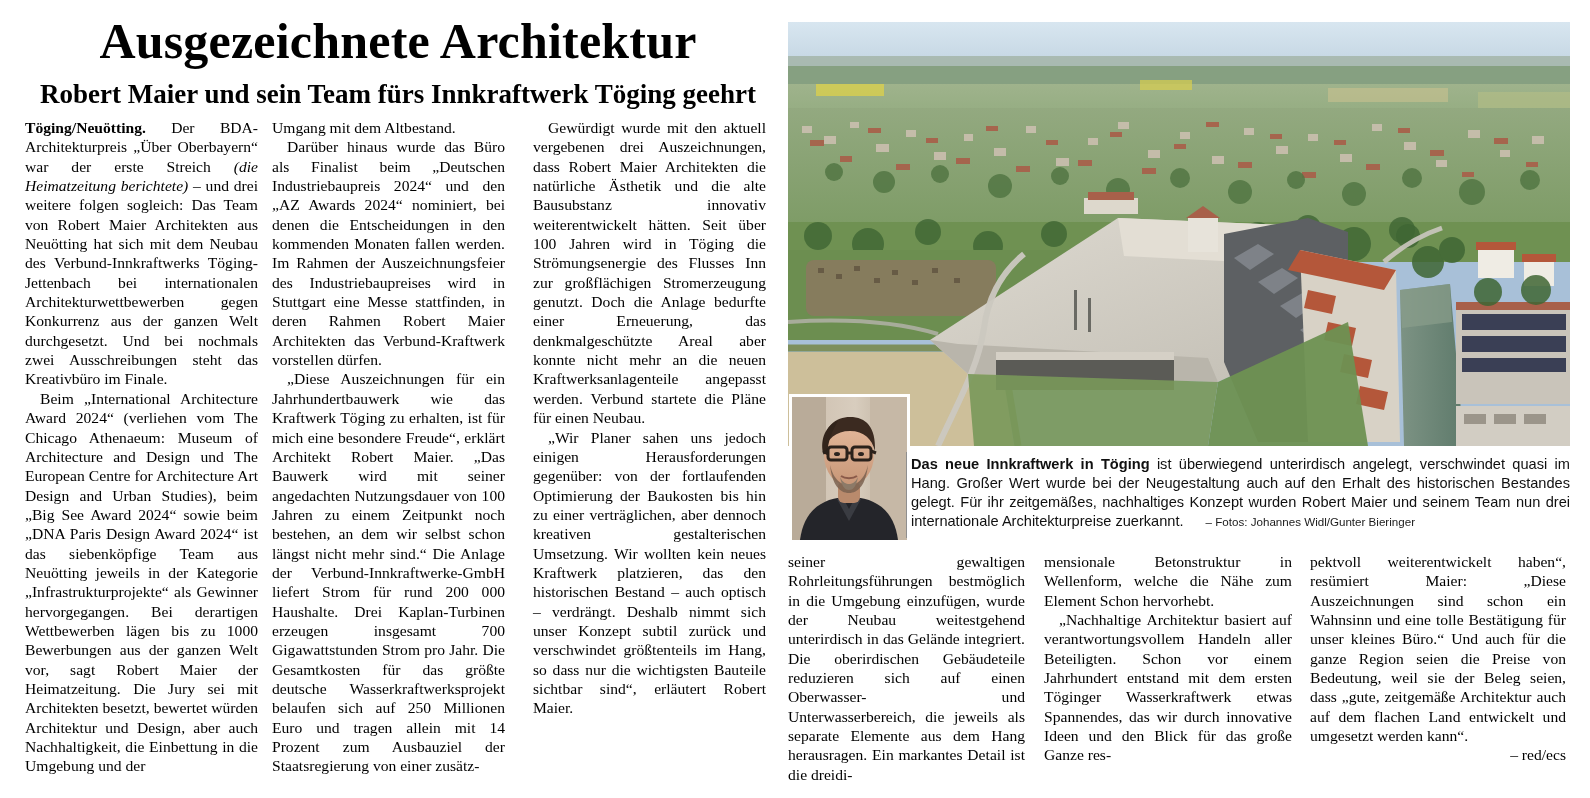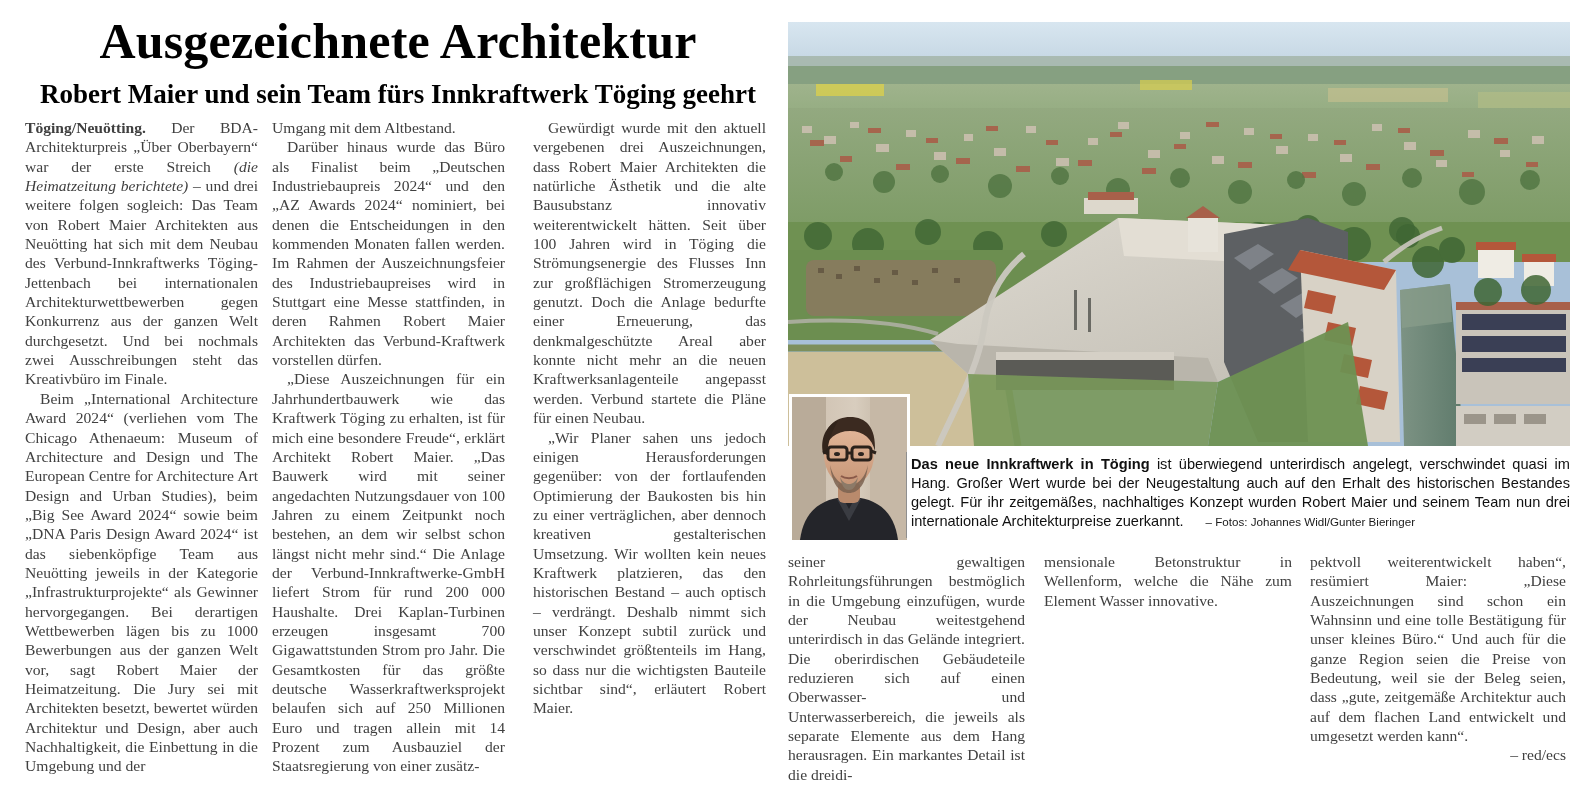--- a/index.html
+++ b/index.html
@@ -49,21 +49,21 @@
   }
 
   
   .col {
     position: absolute;
     font-size: 15.6px;
     line-height: 19.35px;
     text-align: justify;
     text-justify: inter-word;
     hyphens: manual;
-    color: #404040;
+    color: #000000;
   }
   .col p {
     margin: 0;
     text-indent: 15px;
   }
   .col p.first {
     text-indent: 0;
   }
   .lead {
     font-weight: 700;
@@ -421,21 +421,22 @@
   <div class="cap-rule"></div>
   <div class="caption">
     <b>Das neue Innkraftwerk in Töging</b><span> ist überwiegend unterirdisch angelegt, verschwindet quasi im Hang. Großer Wert wurde bei der Neugestaltung auch auf den Erhalt des historischen Bestandes gelegt. Für ihr zeitgemäßes, nachhaltiges Konzept wurden Robert Maier und seinem Team nun drei internationale Architekturpreise zuerkannt.</span><span class="creditwrap"><span class="credit">–  Fotos: Johannes Widl/Gunter Bieringer</span></span>
   </div>
 
   <div class="col" id="col4">
     <p class="first">seiner gewaltigen Rohrleitungsführungen bestmöglich in die Umgebung einzufügen, wurde der Neubau weitestgehend unterirdisch in das Gelände integriert. Die oberirdischen Gebäudeteile reduzieren sich auf einen Oberwasser- und Unterwasserbereich, die jeweils als separate Elemente aus dem Hang herausragen. Ein markantes Detail ist die dreidi-</p>
   </div>
 
   <div class="col" id="col5">
-    <p class="first">mensionale Betonstruktur in Wellenform, welche die Nähe zum Element Wasser innovative.</p>
+    <p class="first">mensionale Betonstruktur in Wellenform, welche die Nähe zum Element Schon hervorhebt.</p>
+    <p>„Nachhaltige Architektur basiert auf verantwortungsvollem Handeln aller Beteiligten. Schon vor einem Jahrhundert entstand mit dem ersten Töginger Wasserkraftwerk etwas Spannendes, das wir durch innovative Ideen und den Blick für das große Ganze res-</p>
   </div>
 
   <div class="col" id="col6">
     <p class="first">pektvoll weiterentwickelt haben“, resümiert Maier: „Diese Auszeichnungen sind schon ein Wahnsinn und eine tolle Bestätigung für unser kleines Büro.“ Und auch für die ganze Region seien die Preise von Bedeutung, weil sie der Beleg seien, dass „gute, zeitgemäße Architektur auch auf dem flachen Land entwickelt und umgesetzt werden kann“.</p>
     <p style="text-align:right;text-indent:0">– red/ecs</p>
   </div>
 
 </div>
 
 </body></html>

